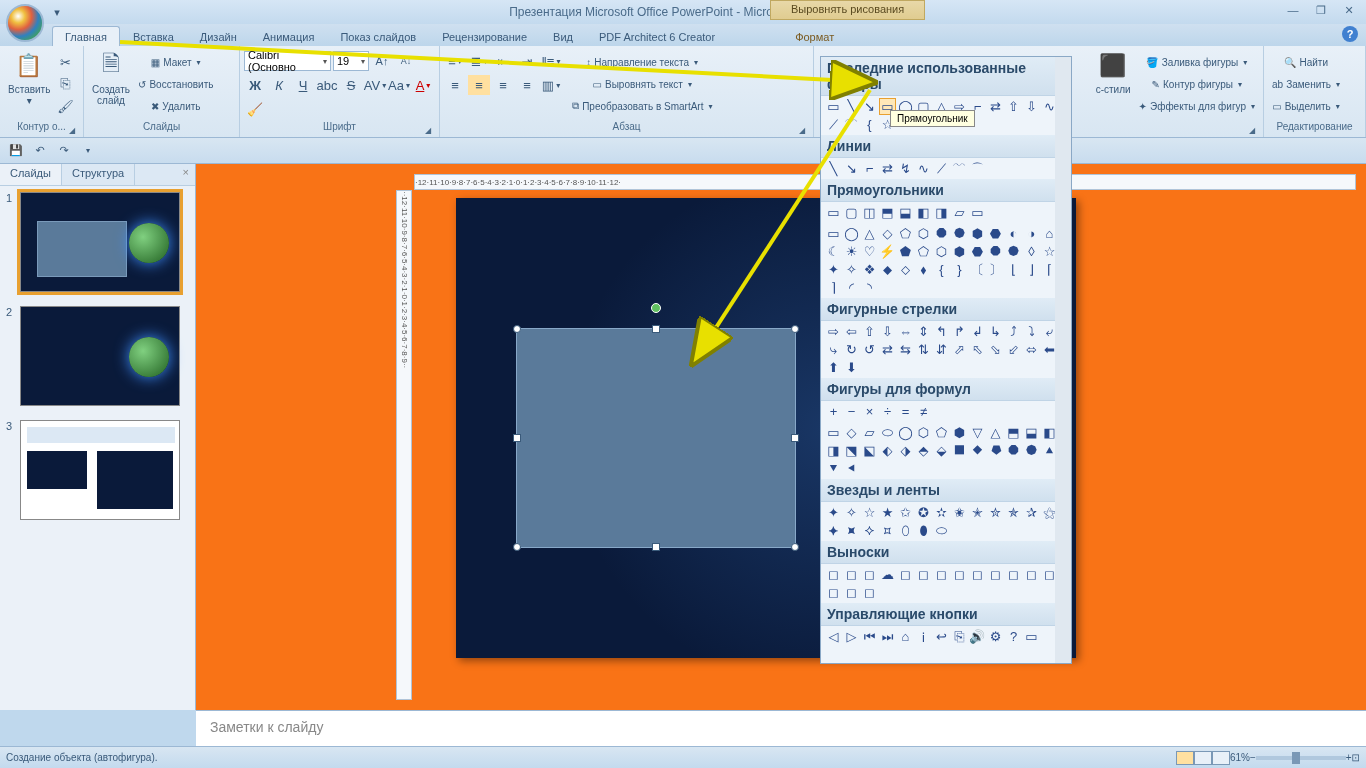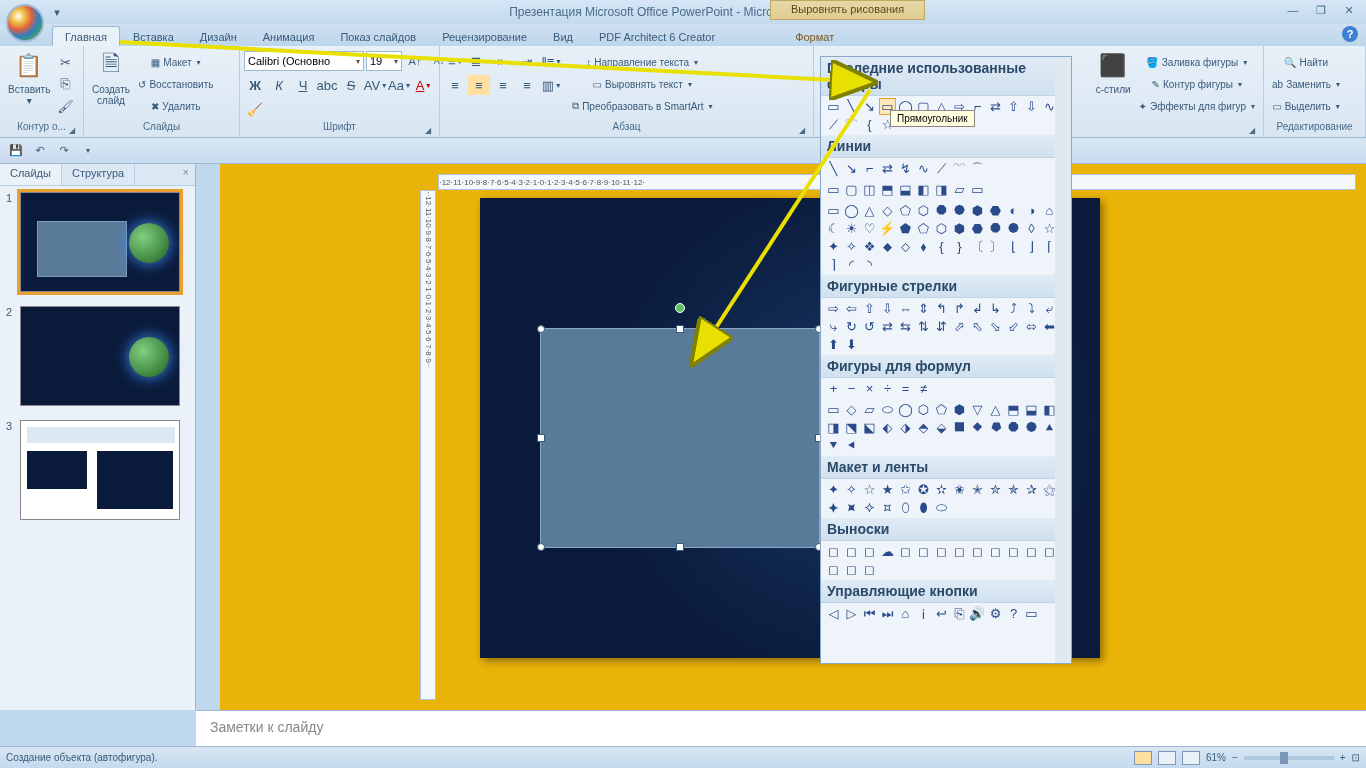--- a/index.html
+++ b/index.html
@@ -58,21 +58,21 @@
 .thumbs { flex: 1; overflow: auto; padding: 6px; }
 .thumb-wrap { display: flex; margin-bottom: 14px; }
 .thumb-num { width: 14px; font-size: 11px; color: #3a5a7a; }
 .thumb { width: 160px; height: 100px; background: #0a1a3a; border: 1px solid #888; position: relative; }
 .thumb.sel { outline: 3px solid #e8a030; }
 .thumb .globe { position: absolute; right: 10px; top: 30px; width: 40px; height: 40px; border-radius: 50%; background: radial-gradient(circle at 35% 35%, #80d080, #206020); box-shadow: 0 0 15px #4090ff; }
 .thumb .rect { position: absolute; left: 16px; top: 28px; width: 90px; height: 56px; background: #5a7a9a; border: 1px solid #7a9aba; }
 .thumb3 { background: #fff; }
 .thumb3 .mini { position: absolute; }
 
-.editor { flex: 1; background: #eab308; position: relative; overflow: hidden; margin-left: 24px; }
+.editor { flex: 1; background: #f97316; position: relative; overflow: hidden; }
 .ruler-h { position: absolute; top: 10px; left: 218px; right: 10px; height: 16px; background: #f5f8fb; border: 1px solid #b0c4d8; font-size: 8px; color: #555; display: flex; align-items: center; overflow: hidden; }
 .ruler-v { position: absolute; top: 26px; left: 200px; width: 16px; bottom: 10px; background: #f5f8fb; border: 1px solid #b0c4d8; writing-mode: vertical-lr; font-size: 8px; color: #555; display: flex; align-items: center; overflow: hidden; }
 .slide-canvas { position: absolute; left: 260px; top: 34px; width: 620px; height: 460px; background: #0a1a3a; box-shadow: 3px 3px 8px rgba(0,0,0,0.4); }
 .slide-canvas::before { content: ""; position: absolute; inset: 0; background: radial-gradient(circle at 60% 50%, rgba(60,120,200,0.3), transparent 60%); }
 .shape-rect { position: absolute; left: 60px; top: 130px; width: 280px; height: 220px; background: #5a7a9a; border: 1px solid #88a8c8; }
 .handle { position: absolute; width: 8px; height: 8px; background: #fff; border: 1px solid #3a5a7a; border-radius: 50%; }
 .rot-handle { position: absolute; width: 10px; height: 10px; background: #60c060; border: 1px solid #fff; border-radius: 50%; left: 50%; top: -26px; transform: translateX(-50%); }
 
 
 .shapes-popup { position: absolute; left: 820px; top: 56px; width: 252px; height: 608px; background: #eef4fa; border: 1px solid #8aa8c6; z-index: 50; overflow: hidden; }
@@ -87,21 +87,21 @@
 .arrow-svg { position: absolute; left: 0; top: 0; pointer-events: none; z-index: 55; }
 
 
 .shape-fill-group { display: flex; flex-direction: column; gap: 2px; padding-top: 4px; }
 
 
 .notes { height: 36px; background: #fff; border-top: 1px solid #9cb8d4; padding: 8px 14px; color: #888; font-size: 14px; margin-left: 196px; }
 
 
 .statusbar { height: 22px; background: linear-gradient(#d8e6f2,#c3daee); display: flex; align-items: center; padding: 0 6px; font-size: 10px; color: #3a5a7a; border-top: 1px solid #9cb8d4; }
-.statusbar .right { margin-left: auto; display: flex; align-items: center; gap: 6px; }
+.statusbar .right { margin-left: auto; display: flex; align-items: center; }
 .view-btn { width: 18px; height: 14px; border: 1px solid #7a98b6; background: #e8f0f8; }
 .zoom-slider { width: 90px; height: 4px; background: #b0c8de; position: relative; }
 .zoom-slider::after { content: ""; position: absolute; left: 40%; top: -4px; width: 8px; height: 12px; background: #7a98b6; }
 </style>
 </head>
 <body>
 
 <div class="titlebar">
   <div class="office-button"></div>
   <div class="qat2">
@@ -160,21 +160,21 @@
         <div class="small-btn wide">↺ <span>Восстановить</span></div>
         <div class="small-btn wide">✖ <span>Удалить</span></div>
       </div>
     </div>
     <div class="group-label">Слайды</div>
   </div>
 
   <div class="group" style="width:200px">
     <div class="group-content" style="flex-direction:column;gap:2px;padding-top:2px">
       <div class="small-row">
-        <div class="font-combo" style="width:120px">
+        <div class="font-combo" style="width:87px">
             <span>Calibri (Основно</span>
             <span class="arr">▾</span>
           </div>
         <div class="font-combo" style="width:36px">
             <span>19</span>
             <span class="arr">▾</span>
           </div>
         <div class="small-btn" style="font-size:11px">A↑</div>
         <div class="small-btn" style="font-size:9px">A↓</div>
       </div>
@@ -346,20 +346,21 @@
       <div class="sh">╲</div>
       <div class="sh">↘</div>
       <div class="sh">⌐</div>
       <div class="sh">⇄</div>
       <div class="sh">↯</div>
       <div class="sh">∿</div>
       <div class="sh">⟋</div>
       <div class="sh">﹋</div>
       <div class="sh">⌒</div>
     </div>
+  <div class="sh-header">Прямоугольники</div>
   <div class="sh-row" id="row-rects">
       <div class="sh">▭</div>
       <div class="sh">▢</div>
       <div class="sh">◫</div>
       <div class="sh">⬒</div>
       <div class="sh">⬓</div>
       <div class="sh">◧</div>
       <div class="sh">◨</div>
       <div class="sh">▱</div>
       <div class="sh">▭</div>
@@ -471,21 +472,21 @@
       <div class="sh">⬙</div>
       <div class="sh">⯀</div>
       <div class="sh">⯁</div>
       <div class="sh">⯂</div>
       <div class="sh">⯃</div>
       <div class="sh">⯄</div>
       <div class="sh">⯅</div>
       <div class="sh">⯆</div>
       <div class="sh">⯇</div>
     </div>
-  <div class="sh-header">Макет и ленты</div>
+  <div class="sh-header">Звезды и ленты</div>
   <div class="sh-row" id="row-stars">
       <div class="sh">✦</div>
       <div class="sh">✧</div>
       <div class="sh">☆</div>
       <div class="sh">★</div>
       <div class="sh">✩</div>
       <div class="sh">✪</div>
       <div class="sh">✫</div>
       <div class="sh">✬</div>
       <div class="sh">✭</div>

